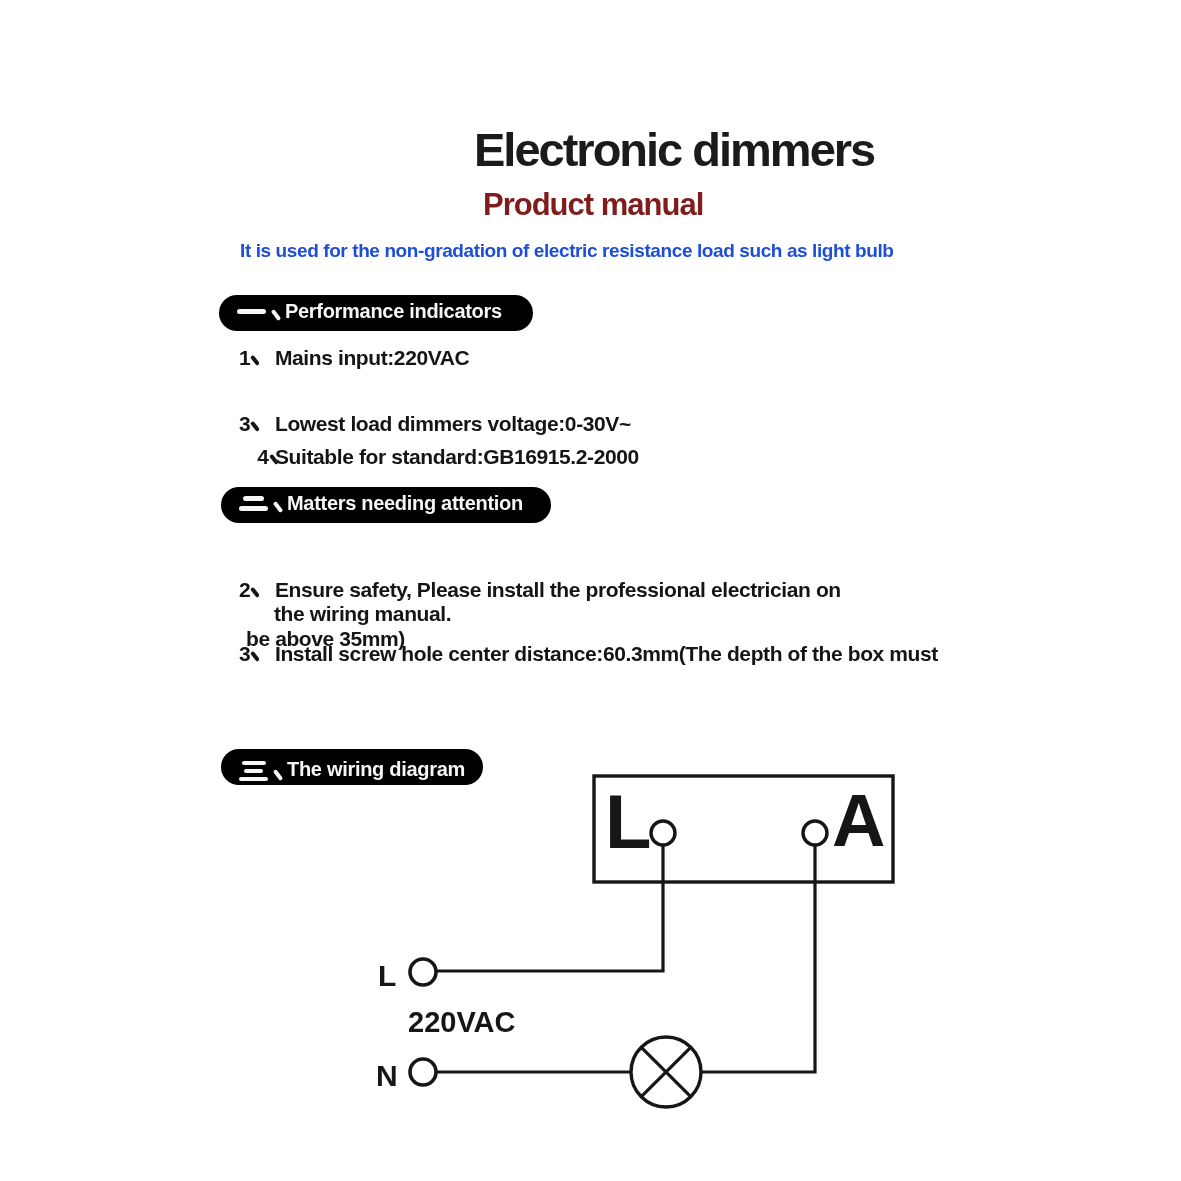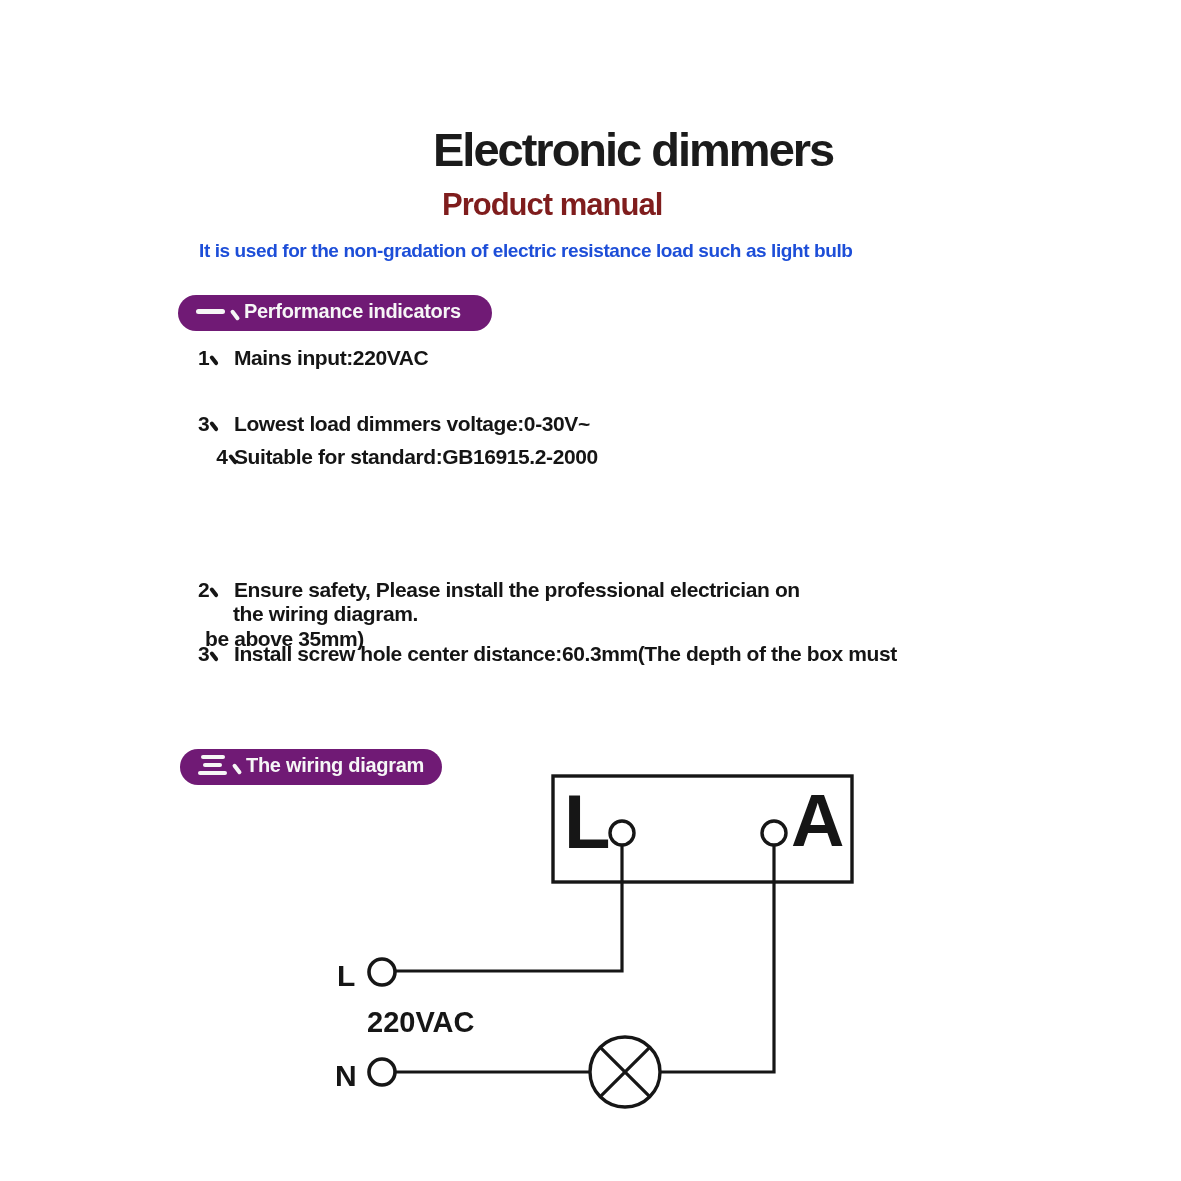--- a/index.html
+++ b/index.html
@@ -3,37 +3,38 @@
 <meta charset="utf-8">
 <style>
   html,body{margin:0;padding:0;background:#ffffff;}
   .page{
     position:relative;
     width:1056px;height:1181px;
     background:#ffffff;
     font-family:"Liberation Sans", sans-serif;
     color:#161616;
     overflow:hidden;
+    margin-left:41px;
   }
   .abs{position:absolute;white-space:nowrap;}
   .title{
     left:433px;top:122px;
     font-size:47px;font-weight:bold;letter-spacing:-2px;color:#1b1b1b;
   }
   .subtitle{
     left:442px;top:187px;
     font-size:31px;font-weight:bold;letter-spacing:-1px;color:#7f1d1d;
   }
   .tagline{
     left:199px;top:240px;
     font-size:19px;font-weight:bold;letter-spacing:-0.4px;color:#1d4ed8;
   }
   .pill{
     position:absolute;height:36px;
-    background:#701a75;border-radius:19px;
+    background:#000000;border-radius:19px;
     display:flex;align-items:center;gap:7px;
     padding:0 14px 4px 17px;box-sizing:border-box;
     color:#f6f6f6;
   }
   .pill-label{
     font-size:20px;font-weight:bold;letter-spacing:-0.3px;white-space:nowrap;
   }
   .cjk{display:inline-flex;flex-direction:column;justify-content:center;align-items:center;gap:5px;width:31px;}
   .cjk i{display:block;height:5px;background:#f6f6f6;border-radius:2.5px;}
   .cjk-one i{width:29px;}
@@ -90,31 +91,39 @@
   <div class="item" style="top:346px;">
     <span class="num"><span>1</span><span class="tick tick-black"></span></span><span>Mains input:220VAC</span>
   </div>
   <div class="item" style="top:412px;">
     <span class="num"><span>3</span><span class="tick tick-black"></span></span><span>Lowest load dimmers voltage:0-30V~</span>
   </div>
   <div class="item" style="top:445px;text-align:right;">
     <span class="num"><span>4</span><span class="tick tick-black"></span></span><span>Suitable for standard:GB16915.2-2000</span>
   </div>
 
+  <div class="pill" style="left:180px;top:487px;width:330px;">
+    <span class="cjk cjk-two">
+        <i></i>
+        <i></i>
+      </span>
+    <span class="tick tick-white"></span>
+    <span class="pill-label">Matters needing attention</span>
+  </div>
 
   <div class="item" style="top:578px;">
     <span class="num"><span>2</span><span class="tick tick-black"></span></span><span>Ensure safety, Please install the professional electrician on</span>
   </div>
-  <div class="cont" style="left:233px;top:602px;">the wiring diagram.</div>
+  <div class="cont" style="left:233px;top:602px;">the wiring manual.</div>
   <div class="item" style="top:642px;">
     <span class="num"><span>3</span><span class="tick tick-black"></span></span><span>Install screw hole center distance:60.3mm(The depth of the box must</span>
   </div>
   <div class="cont" style="left:205px;top:627px;">be above 35mm)</div>
 
-  <div class="pill" style="left:180px;top:749px;width:262px;">
+  <div class="pill" style="left:180px;top:749px;width:262px;align-items:flex-end;">
     <span class="cjk cjk-three">
         <i></i>
         <i></i>
         <i></i>
       </span>
     <span class="tick tick-white"></span>
     <span class="pill-label">The wiring diagram</span>
   </div>
 
   <svg class="diagram-svg" width="600" height="420" viewBox="300 740 600 420">

